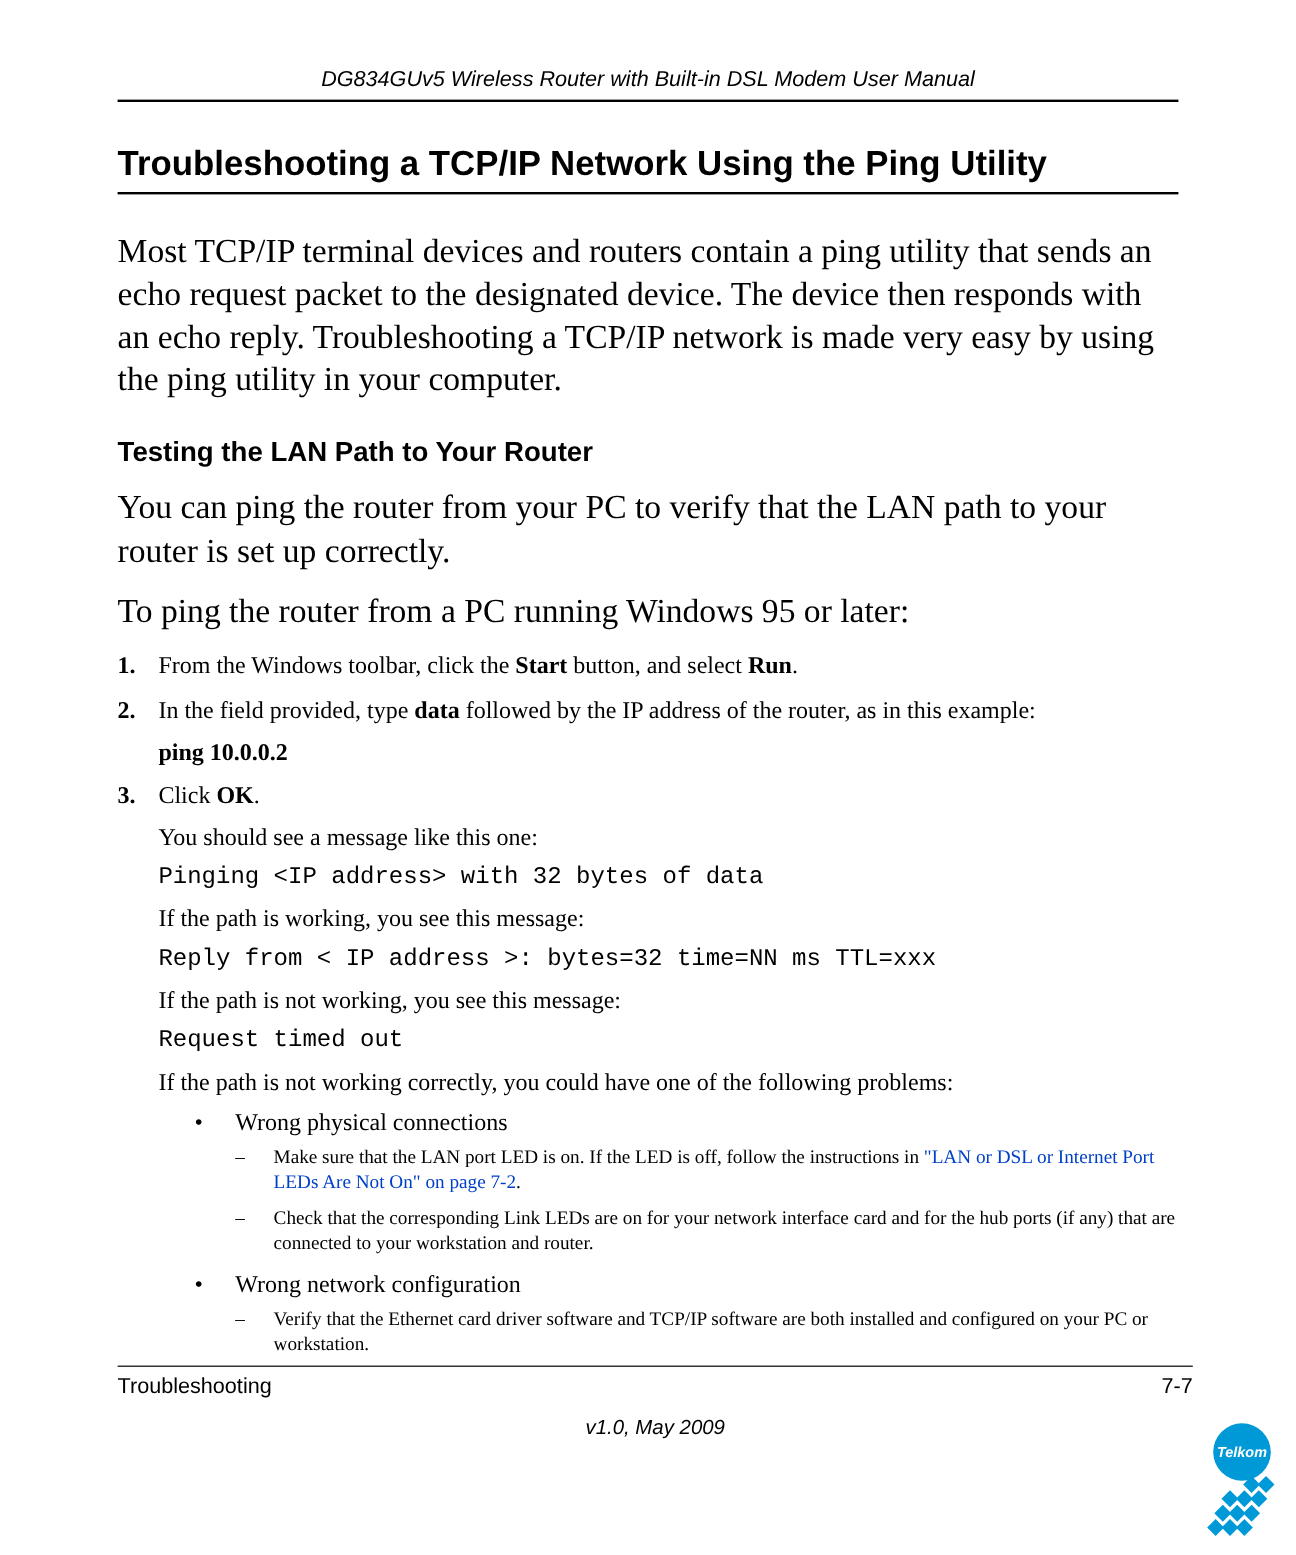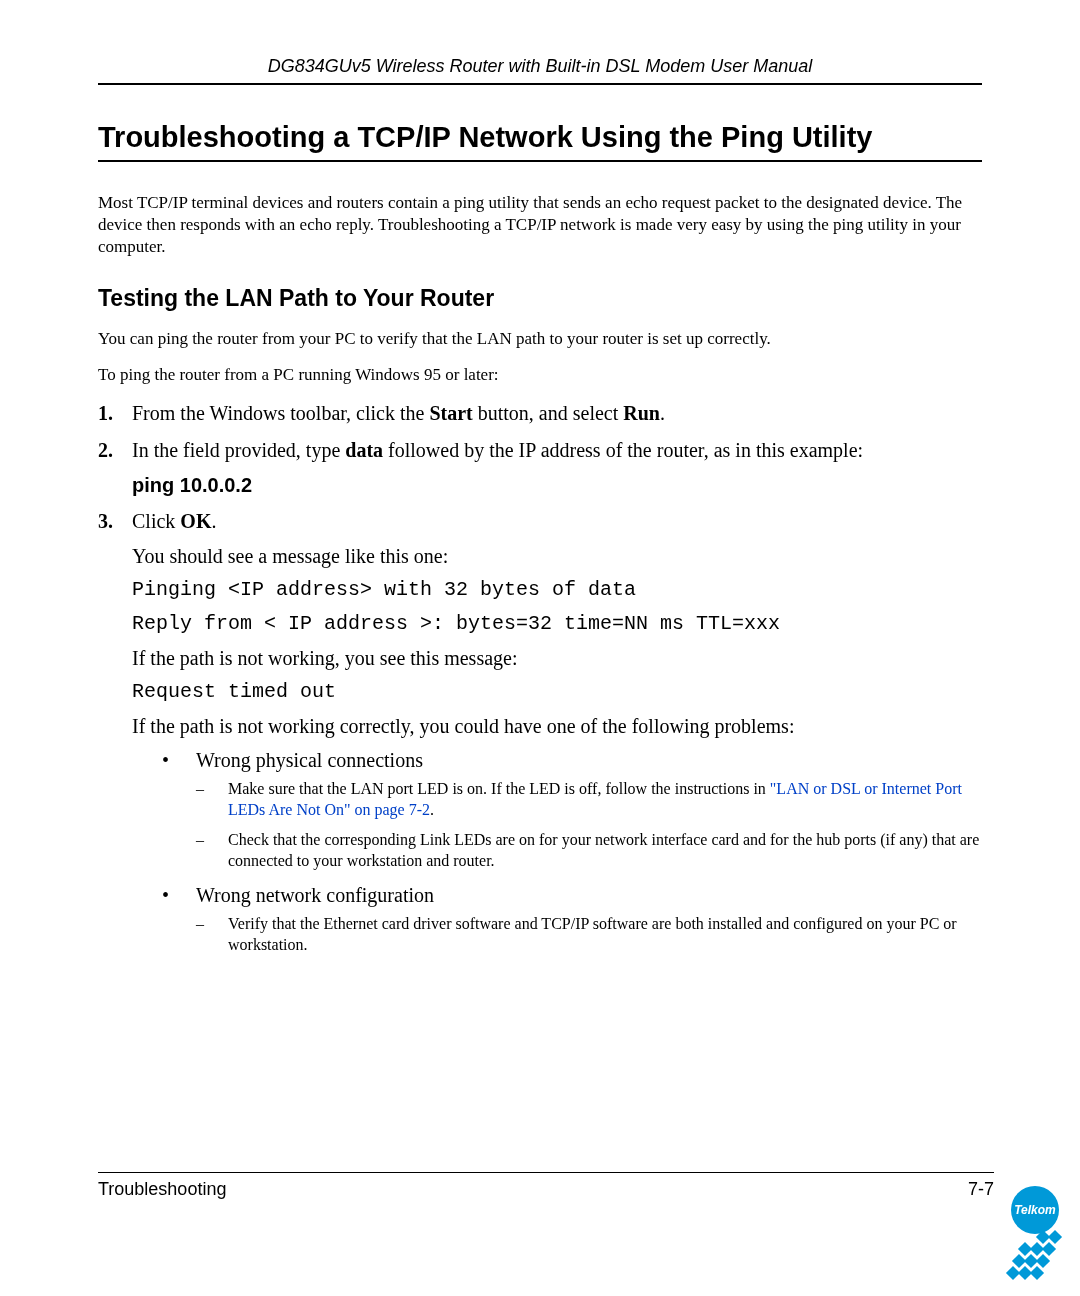--- a/index.html
+++ b/index.html
@@ -34,21 +34,21 @@
     font-weight: bold;
     font-size: 29px;
     margin: 0 0 4px 0;
   }
   .hr-under-title {
     border: none;
     border-top: 2px solid #000;
     margin: 6px 0 30px 0;
   }
   .body-text {
-    font-size: 17px;
+    font-size: 28px;
     line-height: 1.28;
     margin: 0 0 14px 0;
   }
   h2.subsection-title {
     font-family: Arial, Helvetica, sans-serif;
     font-weight: bold;
     font-size: 23px;
     margin: 28px 0 16px 0;
   }
   ol.steps {
@@ -70,21 +70,21 @@
     font-weight: bold;
     position: absolute;
     left: 0;
     top: 0;
   }
   .mono {
     font-family: "Courier New", Courier, monospace;
     font-size: 20px;
   }
   .mono-bold {
-    font-family: Liberation Sans, sans-serif;
+    font-family: Liberation Serif, serif;
     font-weight: bold;
     font-size: 20px;
   }
   .sub-block {
     margin-top: 8px;
   }
   .sub-block p { margin: 8px 0; font-size:20px; line-height:1.3; }
   ul.bullets {
     list-style: none;
     padding: 0;
@@ -184,20 +184,21 @@
       <span>In the field provided, type </span><b>data</b><span> followed by the IP address of the router, as in this example:</span>
       <div class="sub-block">
         <p class="mono-bold">ping 10.0.0.2</p>
       </div>
     </li>
     <li>
       <span>Click </span><b>OK</b><span>.</span>
       <div class="sub-block">
         <p>You should see a message like this one:</p>
         <p class="mono">Pinging &lt;IP address&gt; with 32 bytes of data</p>
+        <p>If the path is working, you see this message:</p>
         <p class="mono">Reply from &lt; IP address &gt;: bytes=32 time=NN ms TTL=xxx</p>
         <p>If the path is not working, you see this message:</p>
         <p class="mono">Request timed out</p>
         <p>If the path is not working correctly, you could have one of the following problems:</p>
 
         <ul class="bullets">
           <li>
             <span>Wrong physical connections</span>
             <ul class="dashes">
               <li>
@@ -217,20 +218,21 @@
     </li>
   </ol>
 </div>
 
 <div class="footer">
   <hr class="footer-rule">
   <div class="footer-line">
     <span>Troubleshooting</span>
     <span>7-7</span>
   </div>
+  <div class="footer-version">v1.0, May 2009</div>
 </div>
 
 <div class="logo">
   <svg viewBox="0 0 90 120">
     <g transform="translate(45,40)">
       <ellipse cx="0" cy="0" rx="24" ry="24" fill="#0099d8"></ellipse>
       <text x="0" y="4" text-anchor="middle" font-family="Arial" font-size="12" font-style="italic" font-weight="bold" fill="#fff">Telkom</text>
     </g>
     <g fill="#0099d8" transform="translate(18,62)">
       <rect x="0" y="36" width="10" height="10" transform="rotate(45 5 41)"></rect>

